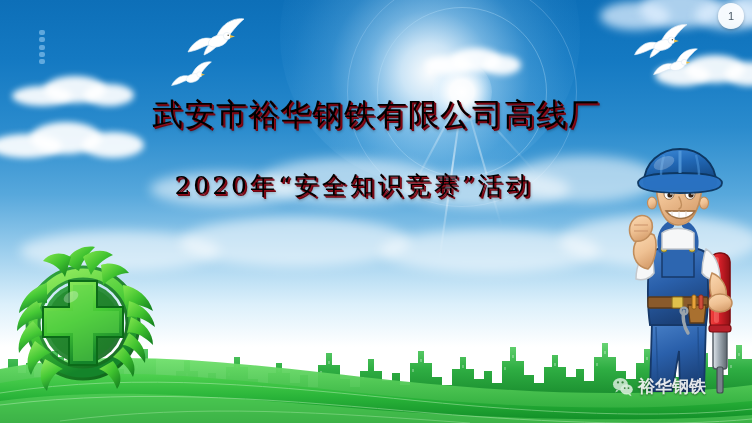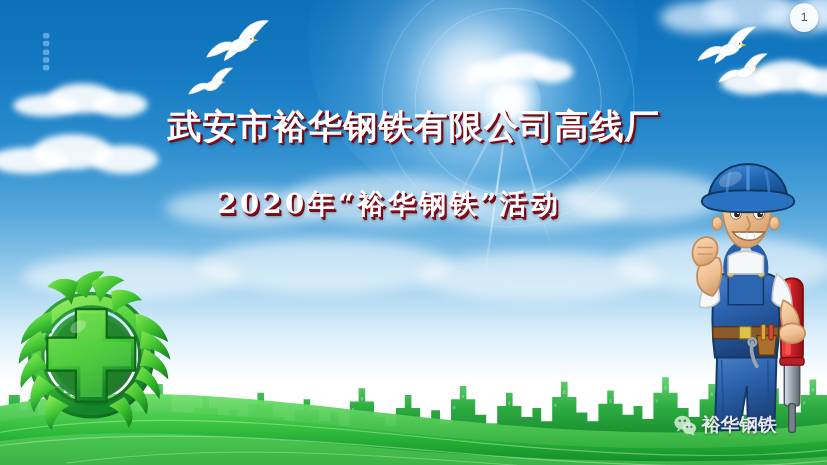--- a/index.html
+++ b/index.html
@@ -98,22 +98,22 @@
   
   .titles {
     position:absolute; left:0; top:0; width:752px; height:423px;
     pointer-events:none;
   }
   .ttl {
     position:absolute;
     width:100%;
     text-align:center;
     font-family:"DejaVu Serif","Liberation Serif",serif;
-    font-weight:bold;
-    color:#ffffff;
+    font-weight:normal;
+    color:#000000;
     white-space:nowrap;
     letter-spacing:2px;
     text-shadow:
        1px 1px 0 #8d0a18,
        2px 2px 0 #6e0712,
        2px 3px 3px rgba(0,0,0,.35);
   }
   .ttl-1 { top:94px;  font-size:31px; letter-spacing:1px; }
   .ttl-2 { top:169px; font-size:25px; letter-spacing:3px; padding-right:44px; }
   .ttl-3 { top:251px; font-size:25px; letter-spacing:4px; padding-right:6px;
@@ -551,21 +551,21 @@
         <path d="M64 10 C62 18 61 24 61 30" stroke="#4a92d8" stroke-width="2.4" opacity="0.6" fill="none"></path>
         <path d="M96 10 C98 18 99 24 99 30" stroke="#4a92d8" stroke-width="2.4" opacity="0.6" fill="none"></path>
 
         <ellipse cx="64" cy="18" rx="11" ry="6" fill="#ffffff" opacity="0.22" transform="rotate(-24 64 18)"></ellipse>
       </g>
     </svg>
   </div>
 
   <div class="titles">
     <div class="ttl ttl-1">武安市裕华钢铁有限公司高线厂</div>
-    <div class="ttl ttl-2">2020年“裕华钢铁”活动</div>
+    <div class="ttl ttl-2">2020年“安全知识竞赛”活动</div>
   </div>
 
   <div class="page-badge">1</div>
 
   <div class="wm-account">
     <span class="wx">
       <svg width="22" height="22" viewBox="0 0 22 22">
         <ellipse cx="8.4" cy="8.2" rx="7.4" ry="6.2" fill="#ffffff" opacity="0.85"></ellipse>
         <path d="M4.6 13.4 L3.2 16.6 L6.6 14.8 Z" fill="#ffffff" opacity="0.85"></path>
         <circle cx="6" cy="6.4" r="1.15" fill="#3d7a3d"></circle>

